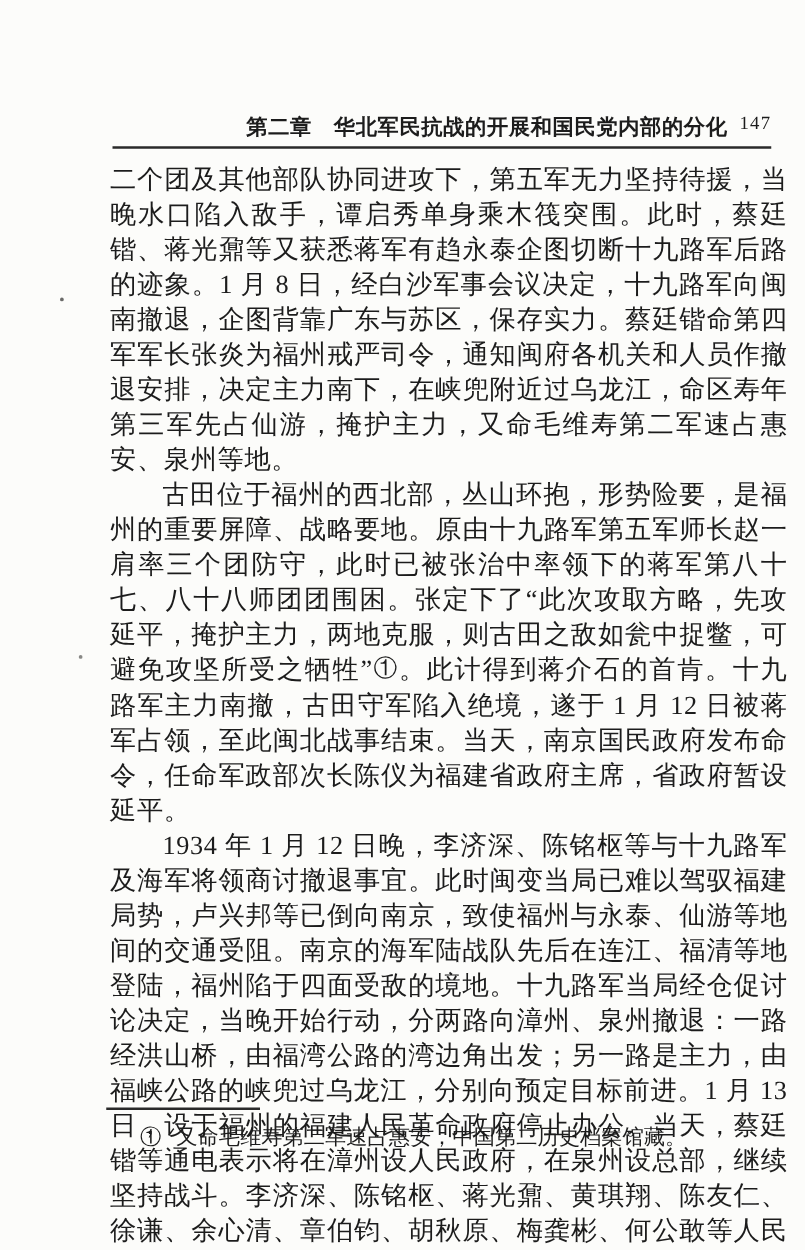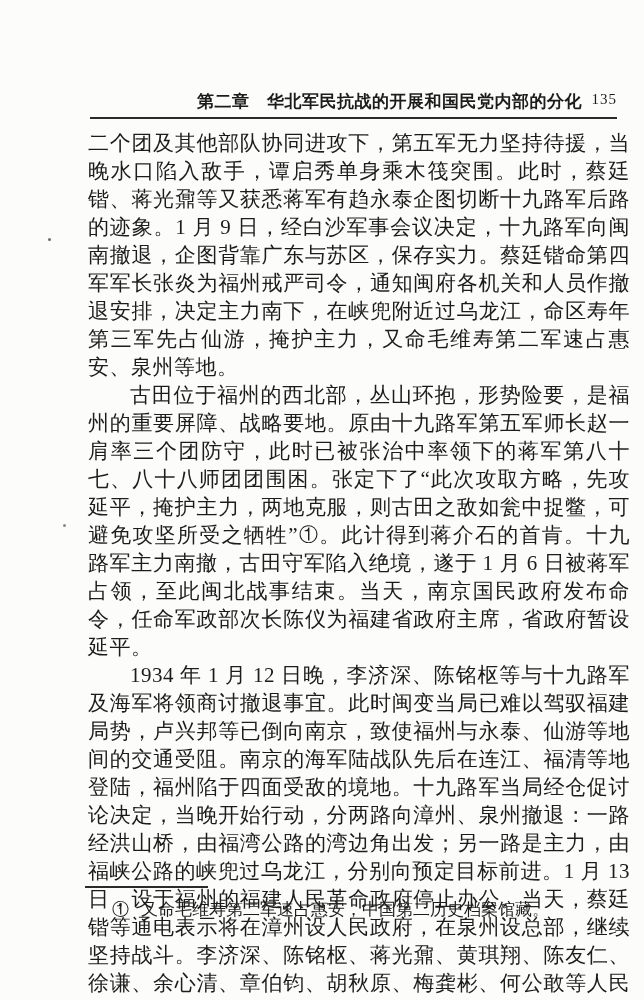--- a/index.html
+++ b/index.html
@@ -104,27 +104,27 @@
   .speck-1 { left: 48px; top: 238px; width: 3px; height: 3px; }
   .speck-2 { left: 63px; top: 524px; width: 3px; height: 3px; opacity: .8; }
 </style>
 </head>
 <body>
 
 <div class="page">
 
   <div class="header-row">
     <div class="chapter-title">第二章　华北军民抗战的开展和国民党内部的分化</div>
-    <div class="page-number">135</div>
+    <div class="page-number">147</div>
   </div>
   <div class="header-rule"></div>
 
   <div class="body-text">
-    <p>二个团及其他部队协同进攻下，第五军无力坚持待援，当晚水口陷入敌手，谭启秀单身乘木筏突围。此时，蔡廷锴、蒋光鼐等又获悉蒋军有趋永泰企图切断十九路军后路的迹象。1 月 9 日，经白沙军事会议决定，十九路军向闽南撤退，企图背靠广东与苏区，保存实力。蔡廷锴命第四军军长张炎为福州戒严司令，通知闽府各机关和人员作撤退安排，决定主力南下，在峡兜附近过乌龙江，命区寿年第三军先占仙游，掩护主力，又命毛维寿第二军速占惠安、泉州等地。</p>
-    <p class="indented"><span>古田位于福州的西北部，丛山环抱，形势险要，是福州的重要屏障、战略要地。原由十九路军第五军师长赵一肩率三个团防守，此时已被张治中率领下的蒋军第八十七、八十八师团团围困。张定下了“此次攻取方略，先攻延平，掩护主力，两地克服，则古田之敌如瓮中捉鳖，可避免攻坚所受之牺牲”</span><span class="note-ref">①</span><span>。此计得到蒋介石的首肯。十九路军主力南撤，古田守军陷入绝境，遂于 1 月 6 日被蒋军占领，至此闽北战事结束。当天，南京国民政府发布命令，任命军政部次长陈仪为福建省政府主席，省政府暂设延平。</span></p>
+    <p>二个团及其他部队协同进攻下，第五军无力坚持待援，当晚水口陷入敌手，谭启秀单身乘木筏突围。此时，蔡廷锴、蒋光鼐等又获悉蒋军有趋永泰企图切断十九路军后路的迹象。1 月 8 日，经白沙军事会议决定，十九路军向闽南撤退，企图背靠广东与苏区，保存实力。蔡廷锴命第四军军长张炎为福州戒严司令，通知闽府各机关和人员作撤退安排，决定主力南下，在峡兜附近过乌龙江，命区寿年第三军先占仙游，掩护主力，又命毛维寿第二军速占惠安、泉州等地。</p>
+    <p class="indented"><span>古田位于福州的西北部，丛山环抱，形势险要，是福州的重要屏障、战略要地。原由十九路军第五军师长赵一肩率三个团防守，此时已被张治中率领下的蒋军第八十七、八十八师团团围困。张定下了“此次攻取方略，先攻延平，掩护主力，两地克服，则古田之敌如瓮中捉鳖，可避免攻坚所受之牺牲”</span><span class="note-ref">①</span><span>。此计得到蒋介石的首肯。十九路军主力南撤，古田守军陷入绝境，遂于 1 月 12 日被蒋军占领，至此闽北战事结束。当天，南京国民政府发布命令，任命军政部次长陈仪为福建省政府主席，省政府暂设延平。</span></p>
     <p class="indented">1934 年 1 月 12 日晚，李济深、陈铭枢等与十九路军及海军将领商讨撤退事宜。此时闽变当局已难以驾驭福建局势，卢兴邦等已倒向南京，致使福州与永泰、仙游等地间的交通受阻。南京的海军陆战队先后在连江、福清等地登陆，福州陷于四面受敌的境地。十九路军当局经仓促讨论决定，当晚开始行动，分两路向漳州、泉州撤退：一路经洪山桥，由福湾公路的湾边角出发；另一路是主力，由福峡公路的峡兜过乌龙江，分别向预定目标前进。1 月 13 日，设于福州的福建人民革命政府停止办公。当天，蔡廷锴等通电表示将在漳州设人民政府，在泉州设总部，继续坚持战斗。李济深、陈铭枢、蒋光鼐、黄琪翔、陈友仁、徐谦、余心清、章伯钧、胡秋原、梅龚彬、何公敢等人民政府领导人分别乘飞机、轮船、汽车离开福州。蔡廷锴暂留福州，处理善后，并商请萨镇冰维持</p>
   </div>
 
   <div class="footnote-rule"></div>
   <div class="footnote">
     <span class="fn-marker">①</span><span>又命毛维寿第二军速占惠安，中国第二历史档案馆藏。</span>
   </div>
 
   <div class="speck speck-1"></div>
   <div class="speck speck-2"></div>

